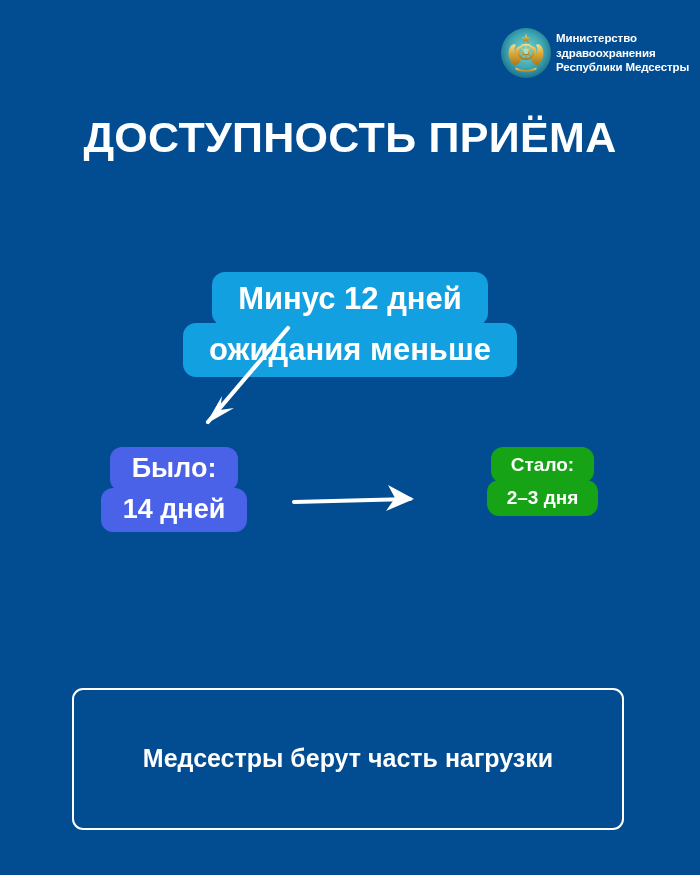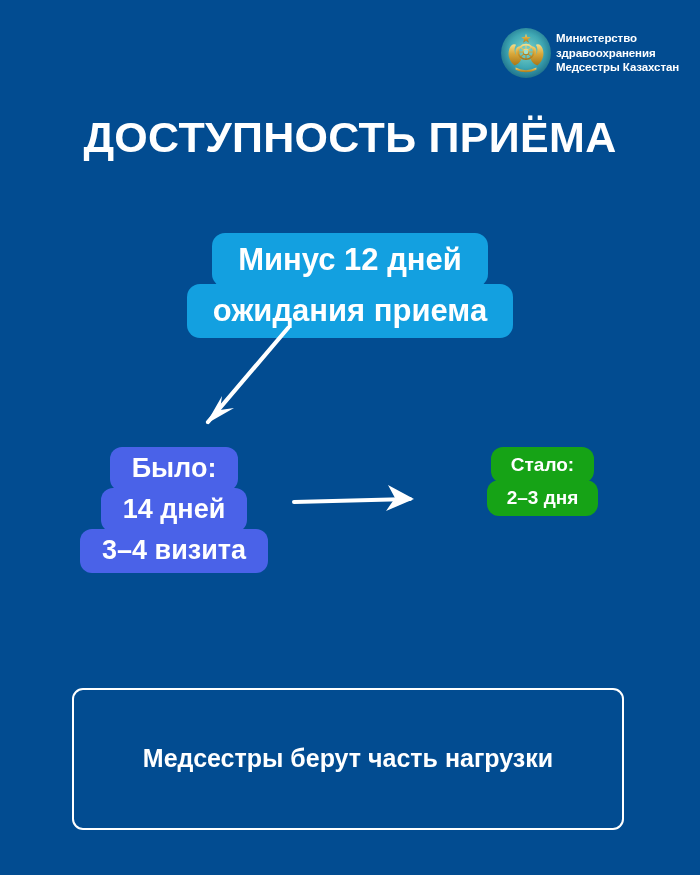--- a/index.html
+++ b/index.html
@@ -78,20 +78,21 @@
   .callout {
     top: 233px;
     left: 0;
     width: 700px;
   }
   .callout .hl-line {
     font-size: 31px;
     background: #13A0E0;
     padding: 11px 26px 12px 26px;
     border-radius: 13px;
+    margin-top: 39px;
   }
   .callout .hl-line.l1 { border-radius: 13px 13px 13px 13px; }
   .callout .hl-line.l2 { margin-top: -3px; border-radius: 13px; }
 
   
   .before-block {
     top: 447px;
     left: 60px;
     width: 228px;
   }
@@ -180,40 +181,39 @@
       <circle cx="50" cy="48" r="5.4" fill="#9FE0CF" stroke="url(#goldGrad)" stroke-width="2"></circle>
 
       <path d="M50 13 L52.4 19.4 L59 19.8 L53.8 23.9 L55.6 30.3 L50 26.5 L44.4 30.3 L46.2 23.9 L41 19.8 L47.6 19.4 Z" fill="url(#goldGrad)"></path>
 
       <path d="M30 78 Q50 88 70 78 L70 82 Q50 92 30 82 Z" fill="url(#goldGrad)"></path>
     </svg>
   </div>
   <div class="ministry-text">
     <span>Министерство</span>
     <span>здравоохранения</span>
-    <span>Медсестры Казахстан</span>
+    <span>Республики Медсестры</span>
   </div>
 </div>
 
 <div class="page-title">ДОСТУПНОСТЬ ПРИЁМА</div>
 
 <div class="hl-block callout">
   <span class="hl-line l1">Минус 12 дней</span>
-  <span class="hl-line l2">ожидания приема</span>
+  <span class="hl-line l2">ожидания меньше</span>
 </div>
 
 <svg class="arrow-svg arrow-diagonal" width="115" height="115" viewBox="0 0 115 115" aria-hidden="true">
   <path d="M106 6 L26 100" stroke="#FFFFFF" stroke-width="4.2" stroke-linecap="round" fill="none"></path>
   <path d="M24 102 L52 86 L38 88 L40 74 Z" fill="#FFFFFF"></path>
 </svg>
 
 <div class="hl-block before-block">
   <span class="hl-line l1">Было:</span>
   <span class="hl-line l2">14 дней</span>
-  <span class="hl-line l3">3–4 визита</span>
 </div>
 
 <svg class="arrow-svg arrow-horizontal" width="135" height="44" viewBox="0 0 135 44" aria-hidden="true">
   <path d="M2 24 L118 21" stroke="#FFFFFF" stroke-width="4" stroke-linecap="round" fill="none"></path>
   <path d="M122 21 L96 7 L103 20 L94 33 Z" fill="#FFFFFF"></path>
 </svg>
 
 <div class="hl-block after-block">
   <span class="hl-line l1">Стало:</span>
   <span class="hl-line l2">2–3 дня</span>

